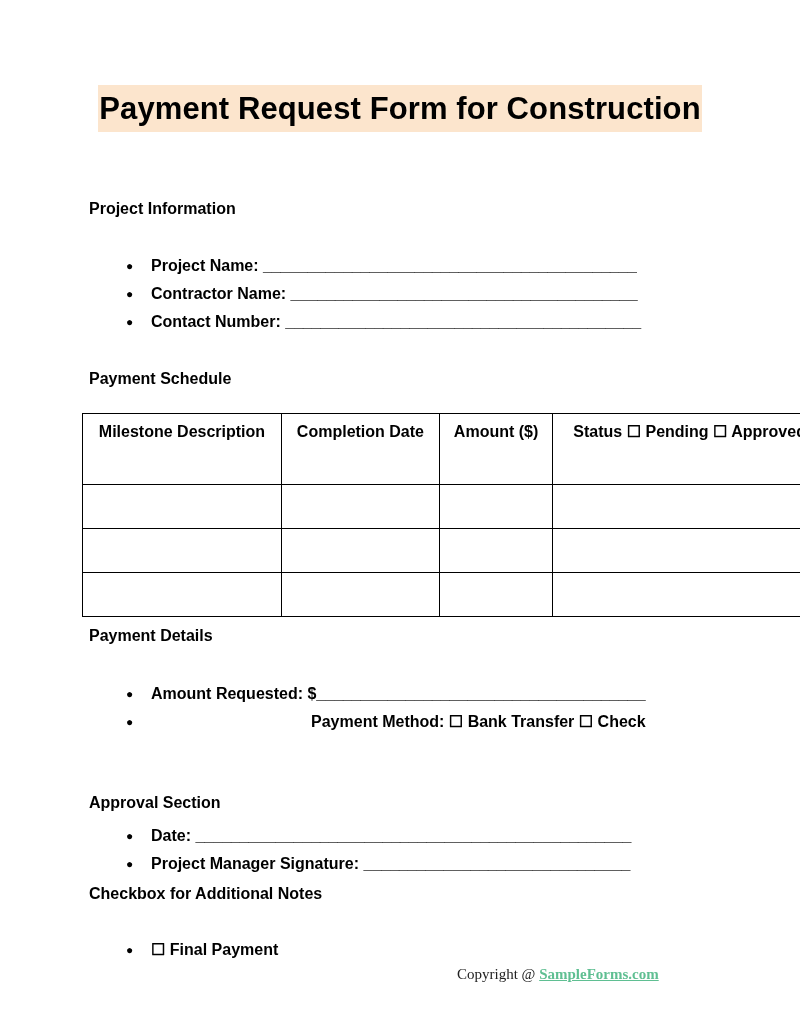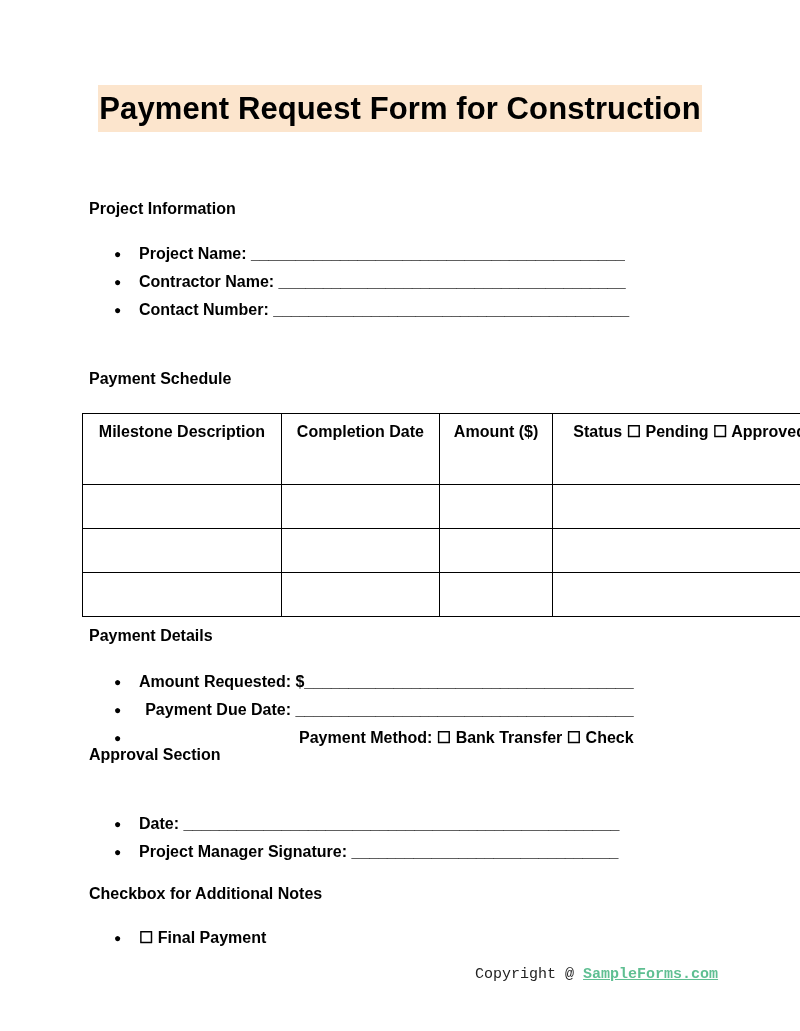--- a/index.html
+++ b/index.html
@@ -11,21 +11,21 @@
       position: absolute; top: 85px; left: 0; width: 800px; text-align: center;
     }
     .title {
       display: inline-block; background: #fce5cd; font-weight: bold;
       font-size: 31px; line-height: 47px; padding: 0 1px; letter-spacing: 0.1px;
     }
     .section-head {
       position: absolute; left: 89px; font-weight: bold; font-size: 16px;
     }
     ul.items {
-      position: absolute; left: 89px; margin: 2px; padding: 0; list-style: none;
+      position: absolute; left: 89px; margin: 14px; padding: 0; list-style: none;
     }
     ul.items li {
       position: relative; padding-left: 48px; font-weight: bold; font-size: 16px;
       height: 28px; line-height: 28px; white-space: pre;
     }
     ul.items li::before {
       content: "\25CF"; position: absolute; left: 23px; font-size: 12px; top: 0;
     }
     table.sched {
       position: absolute; left: 82px; top: 413px; width: 745px;
@@ -33,22 +33,22 @@
     }
     table.sched th, table.sched td {
       border: 1px solid #000; font-size: 16px;
     }
     table.sched th {
       font-weight: bold; text-align: center; vertical-align: top;
       line-height: 28px; padding: 4px 6px 10px 6px; height: 56px;
     }
     table.sched td { height: 41px; }
     .copyright {
-      position: absolute; top: 966px; left: 475px; font-size: 15px;
-      font-family: Liberation Mono, monospace; color: #222;
+      position: absolute; top: 966px; left: 457px; font-size: 15px;
+      font-family: Liberation Serif, serif; color: #222;
     }
     .copyright a {
       color: #5fbf92; font-weight: bold; text-decoration: underline;
     }
   </style>
 </head>
 <body>
 
 <div class="title-wrap">
   <span class="title">Payment Request Form for Construction</span>
@@ -96,25 +96,24 @@
       <td></td>
       <td></td>
       <td></td>
     </tr>
   </tbody>
 </table>
 
 <div class="section-head" style="top:627px;">Payment Details</div>
 <ul class="items" style="top:666px;text-align:right;">
   <li>Amount Requested: $_____________________________________</li>
-  <li>Payment Due Date: ______________________________________</li>
   <li>Payment Method: ☐ Bank Transfer ☐ Check</li>
 </ul>
 
-<div class="section-head" style="top:746px;">Approval Section</div>
+<div class="section-head" style="top:794px;">Approval Section</div>
 <ul class="items" style="top:808px;">
   <li>Date: _________________________________________________</li>
   <li>Project Manager Signature: ______________________________</li>
 </ul>
 
 <div class="section-head" style="top:885px;">Checkbox for Additional Notes</div>
 <ul class="items" style="top:922px;">
   <li>☐ Final Payment</li>
 </ul>
 

